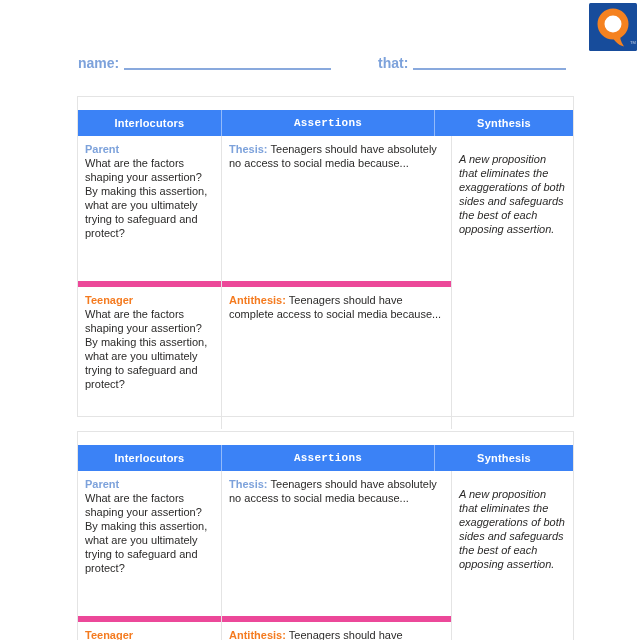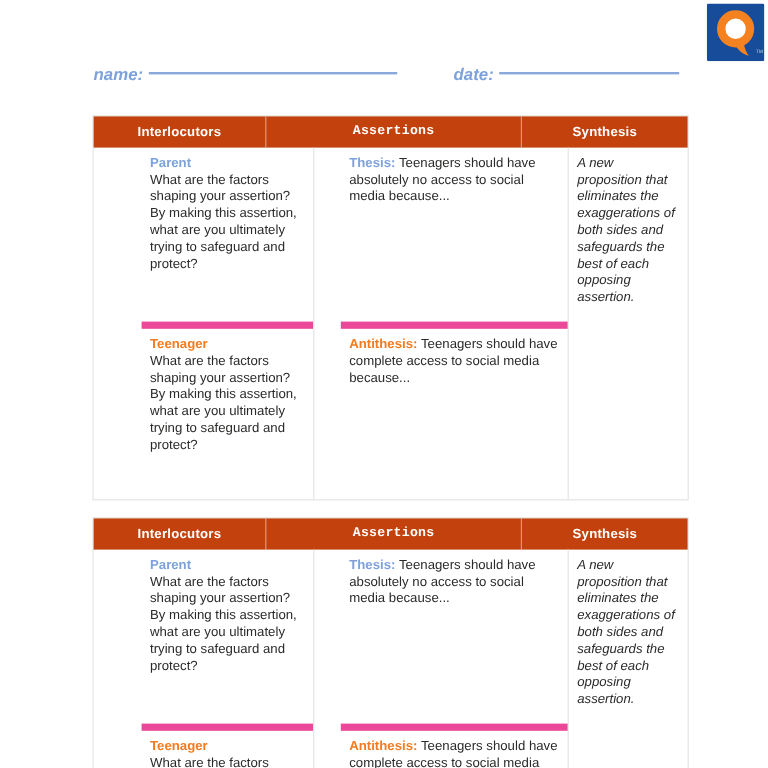--- a/index.html
+++ b/index.html
@@ -14,97 +14,97 @@
   .logo { position:absolute; left:589px; top:3px; width:48px; height:48px; }
   .logo svg { display:block; }
   .tm {
     position:absolute; left:630px; top:40px;
     font-size:4px; color:#c8d2e6; letter-spacing:0;
   }
 
   
   .field-group {
     position:absolute; top:52px; height:20px;
-    display:flex; align-items:center;font-style:italic;
+    display:flex; align-items:flex-end;
   }
   #name-group { left:78px;  width:253px; }
   #date-group { left:378px; width:188px; }
   .field-label {
     font-weight:bold; font-size:14px; color:#7da2db;
     margin-right:5px; line-height:18px;
   }
   .field-line {
     flex:1; height:0; border-bottom:2px solid #89a9dd; margin-bottom:2px;
   }
 
   
   .qtable {
     position:absolute; left:77px; width:497px; height:321px;
     border:1px solid #e4e4e4; box-sizing:border-box; background:#fff;
   }
   #table-1 { top:96px; }
   #table-2 { top:431px; }
 
-  .thead { display:flex; height:26px; background:#c2410c; }
+  .thead { display:flex; height:26px; background:#3b82f6;margin-top:13px; }
   .hcell {
     display:flex; align-items:center; justify-content:center;
     box-sizing:border-box;
     color:#ffffff; font-weight:bold; font-size:11px; letter-spacing:0.2px;
   }
   .hcell + .hcell { border-left:1px solid rgba(255,255,255,0.45); }
   .h-interlocutors { width:143px; }
   .h-assertions    { width:213px;font-family:Liberation Mono, monospace; }
   .h-synthesis     { flex:1; }
 
   .tbody { display:flex; height:calc(100% - 26px); }
   .col { display:flex; flex-direction:column; box-sizing:border-box; }
-  .col-interlocutors { width:143px;margin-left:40px; }
+  .col-interlocutors { width:143px; }
   .col-assertions {
-    width:213px;
-    border-left:1px solid #e4e4e4; border-right:1px solid #e4e4e4;padding-left:22px;
+    width:231px;
+    border-left:1px solid #e4e4e4; border-right:1px solid #e4e4e4;
   }
   .col-synthesis { flex:1; }
 
   .cell {
     box-sizing:border-box; padding:6px 7px 4px 7px;
     font-size:11px; line-height:14px;
   }
   .cell-r1 { height:145px; }
   .cell-r2 { flex:1; border-top:6px solid #ec4899; }
   .cell-span { height:100%; }
 
   .who { font-weight:bold; }
   .who-blue   { color:#7da2db; }
   .who-orange { color:#f47b20; }
   .question { }
 
   .alabel { font-weight:bold; margin-right:3px; }
   .alabel-blue   { color:#7da2db; }
   .alabel-orange { color:#f47b20; }
 
-  .synthesis-text { font-style:italic; }
+  .synthesis-text { font-style:italic;margin-top:10px; }
 </style>
 </head>
 <body>
 
 <div class="logo">
   <svg width="48" height="48" viewBox="0 0 48 48">
     <rect x="0" y="0" width="48" height="48" rx="1.5" fill="#174c9b"></rect>
     <circle cx="24" cy="21" r="12" fill="#ffffff" stroke="#f58220" stroke-width="7"></circle>
     <path d="M 22,31 C 25,38 29,42 35,43.5 C 31.5,38.5 30.5,34 31.5,30 Z" fill="#f58220"></path>
   </svg>
 </div>
 <div class="tm">TM</div>
 
 <div class="field-group" id="name-group">
   <span class="field-label">name:</span>
   <div class="field-line"></div>
 </div>
 <div class="field-group" id="date-group">
-  <span class="field-label">date:</span>
+  <span class="field-label">that:</span>
   <div class="field-line"></div>
 </div>
 
 <div class="qtable" id="table-1">
   <div class="thead">
     <div class="hcell h-interlocutors">Interlocutors</div>
     <div class="hcell h-assertions">Assertions</div>
     <div class="hcell h-synthesis">Synthesis</div>
   </div>
   <div class="tbody">

